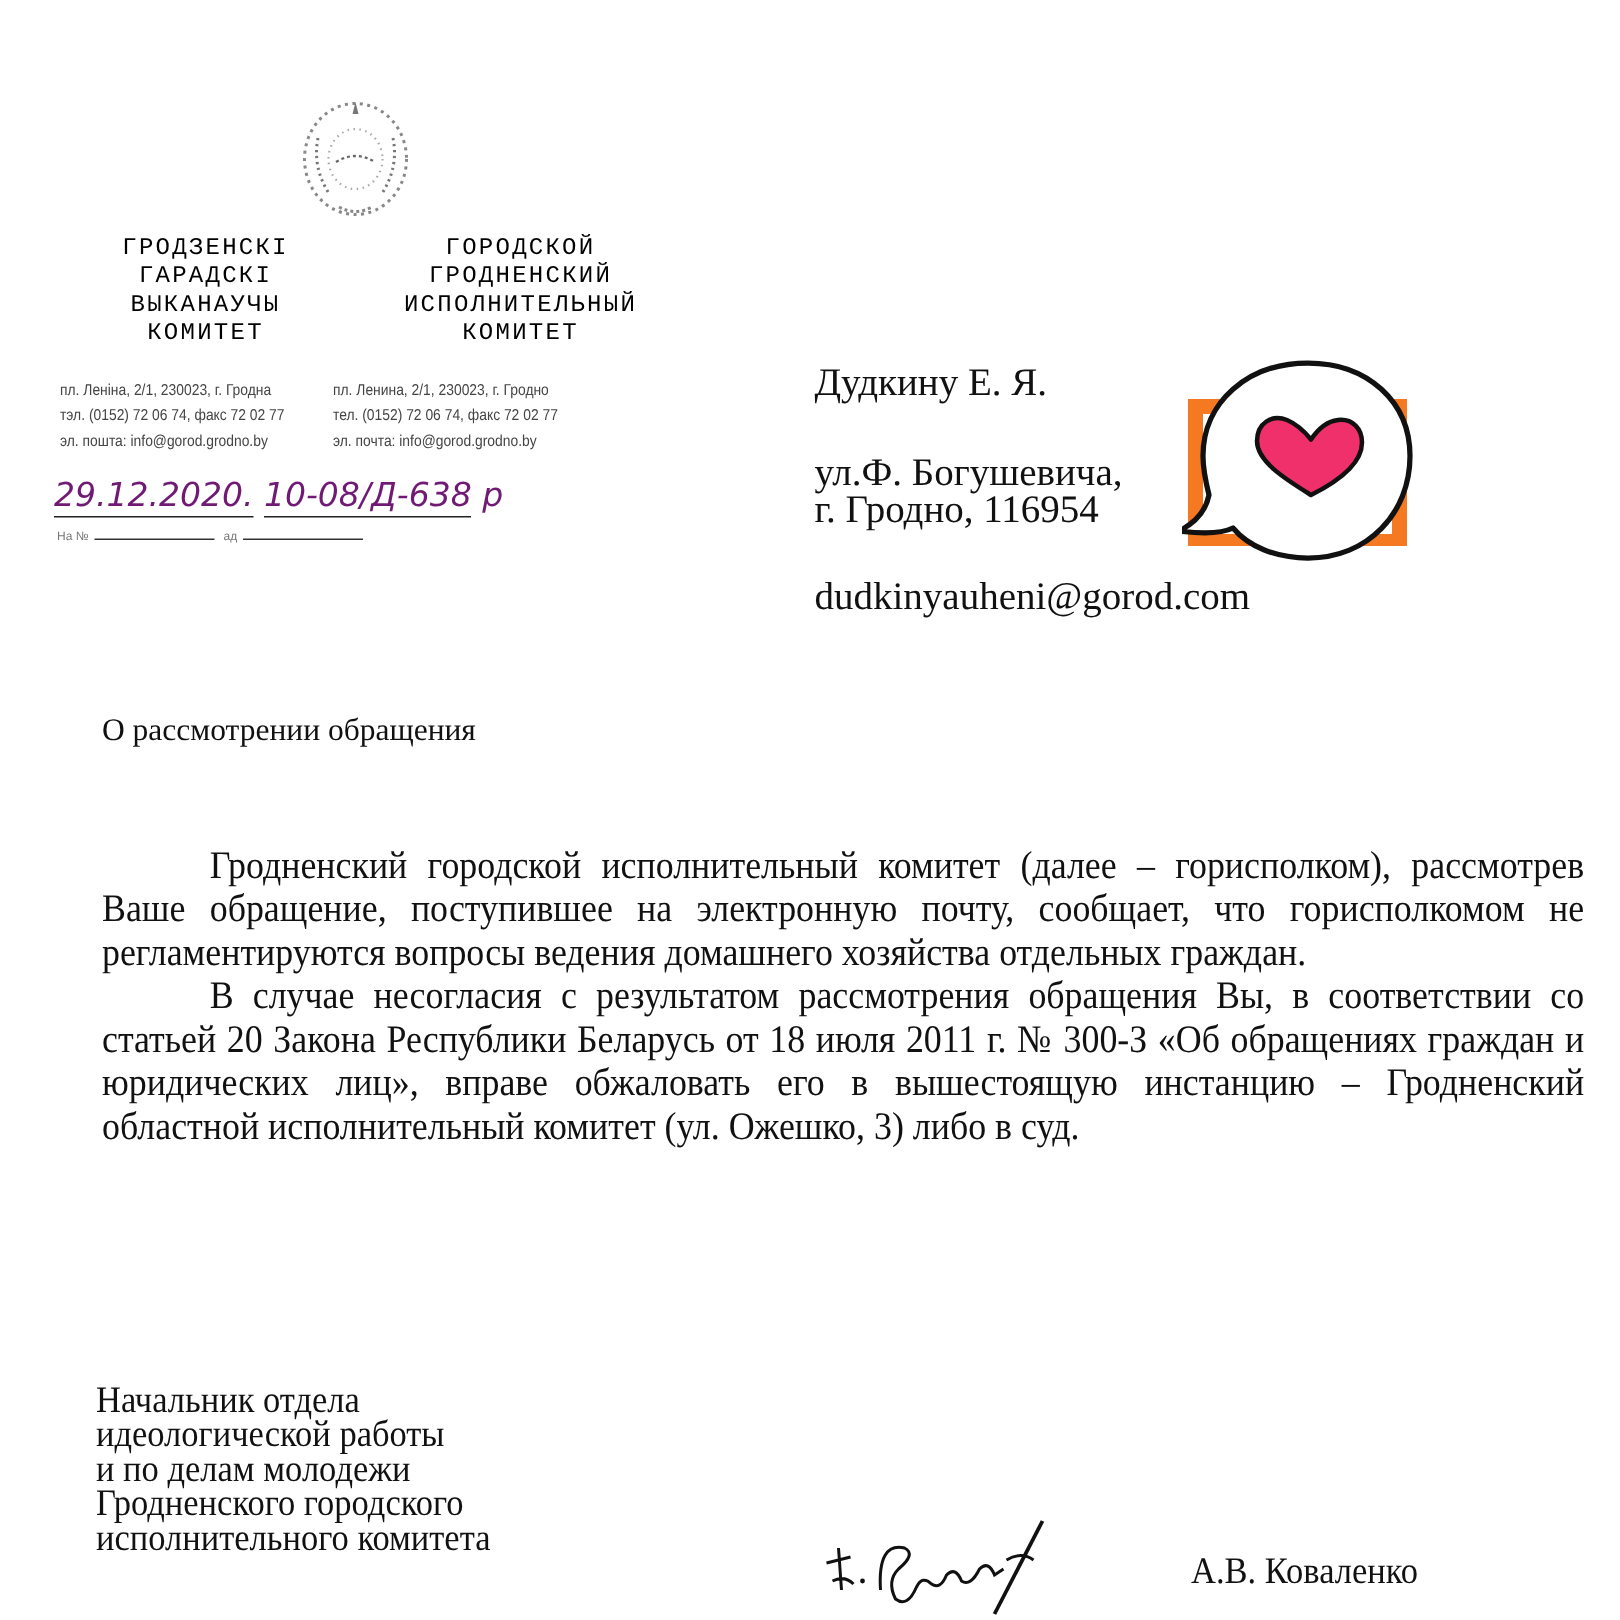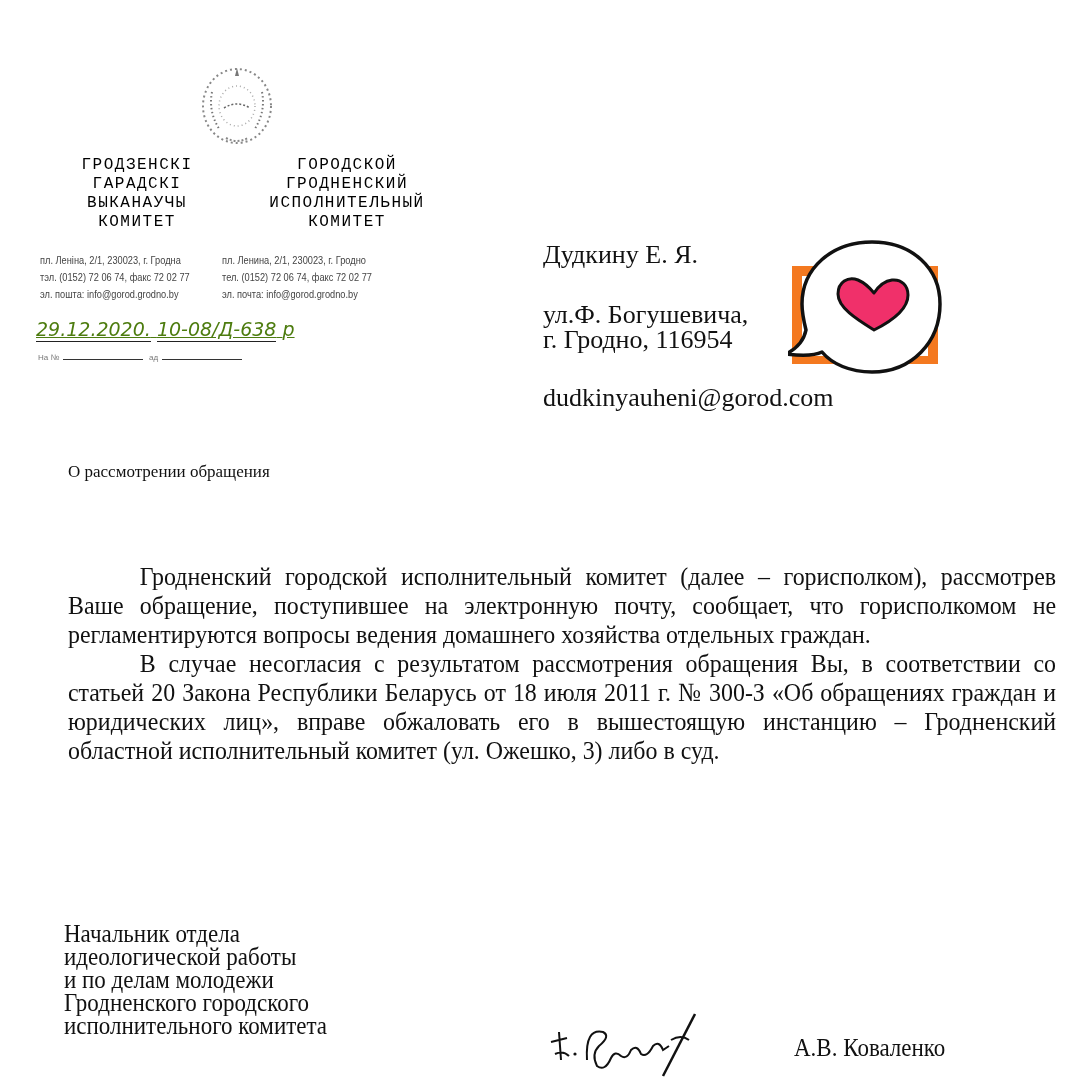--- a/index.html
+++ b/index.html
@@ -12,34 +12,34 @@
     .emblem { left: 198px; top: 62px; width: 78px; height: 84px; }
     .lh-col { top: 156px; text-align: center; font-family: Liberation Mono, monospace;
       font-size: 16px; line-height: 19px; letter-spacing: 1.5px; color: #000000; }
     .lh-by { left: 62px; width: 150px; }
     .lh-ru { left: 222px; width: 250px; }
     .lh-addr { top: 252px; font-family: "Liberation Sans", "DejaVu Sans", sans-serif; font-size: 10.5px;
       line-height: 17px; color: #444; transform: scaleX(0.88); transform-origin: left top; white-space: nowrap; }
     .lh-addr-by { left: 40px; }
     .lh-addr-ru { left: 222px; }
     .reg-line { left: 36px; top: 318px; font-family: "DejaVu Sans", sans-serif; font-style: italic;
-      font-size: 19px; color: #4d7c0f; white-space: nowrap; text-decoration: underline; }
+      font-size: 22px; color: #701a75; white-space: nowrap; }
     .reg-line span.u { border-bottom: 1.5px solid #222; padding-bottom: 1px; }
     .ref-line { left: 38px; top: 353px; font-family: "Liberation Sans", sans-serif; font-size: 8px; color: #777; }
     .ref-line .blank { display: inline-block; border-bottom: 1px solid #333; width: 80px; margin: 0 6px 0 4px; }
     
     .addressee { left: 543px; font-size: 26px; line-height: 25px; white-space: nowrap; }
     .a-name { top: 242px; }
     .a-street { top: 302px; }
     .a-city { top: 327px; }
     .a-email { top: 385px; }
     
     .sticker { left: 788px; top: 238px; width: 160px; height: 142px; }
     
-    .subject { left: 68px; top: 462px; font-size: 17px; white-space: nowrap; }
+    .subject { left: 68px; top: 474px; font-size: 21px; white-space: nowrap; }
     .body-text { left: 68px; top: 562px; width: 988px; font-size: 26px; line-height: 29px;
       font-family: "Liberation Serif", serif; transform: scaleX(0.92); transform-origin: left top; width: 1074px; }
     .para { text-align: justify; text-indent: 78px; margin: 0; }
     
     .sign-title { left: 64px; top: 922px; font-size: 25px; line-height: 23px; transform: scaleX(0.92);
       transform-origin: left top; }
     .sign-title div { white-space: nowrap; }
     .signature { left: 545px; top: 1010px; width: 180px; height: 70px; }
     .signer { left: 794px; top: 1034px; font-size: 25px; white-space: nowrap; transform: scaleX(0.92); transform-origin: left top; }
   </style>

